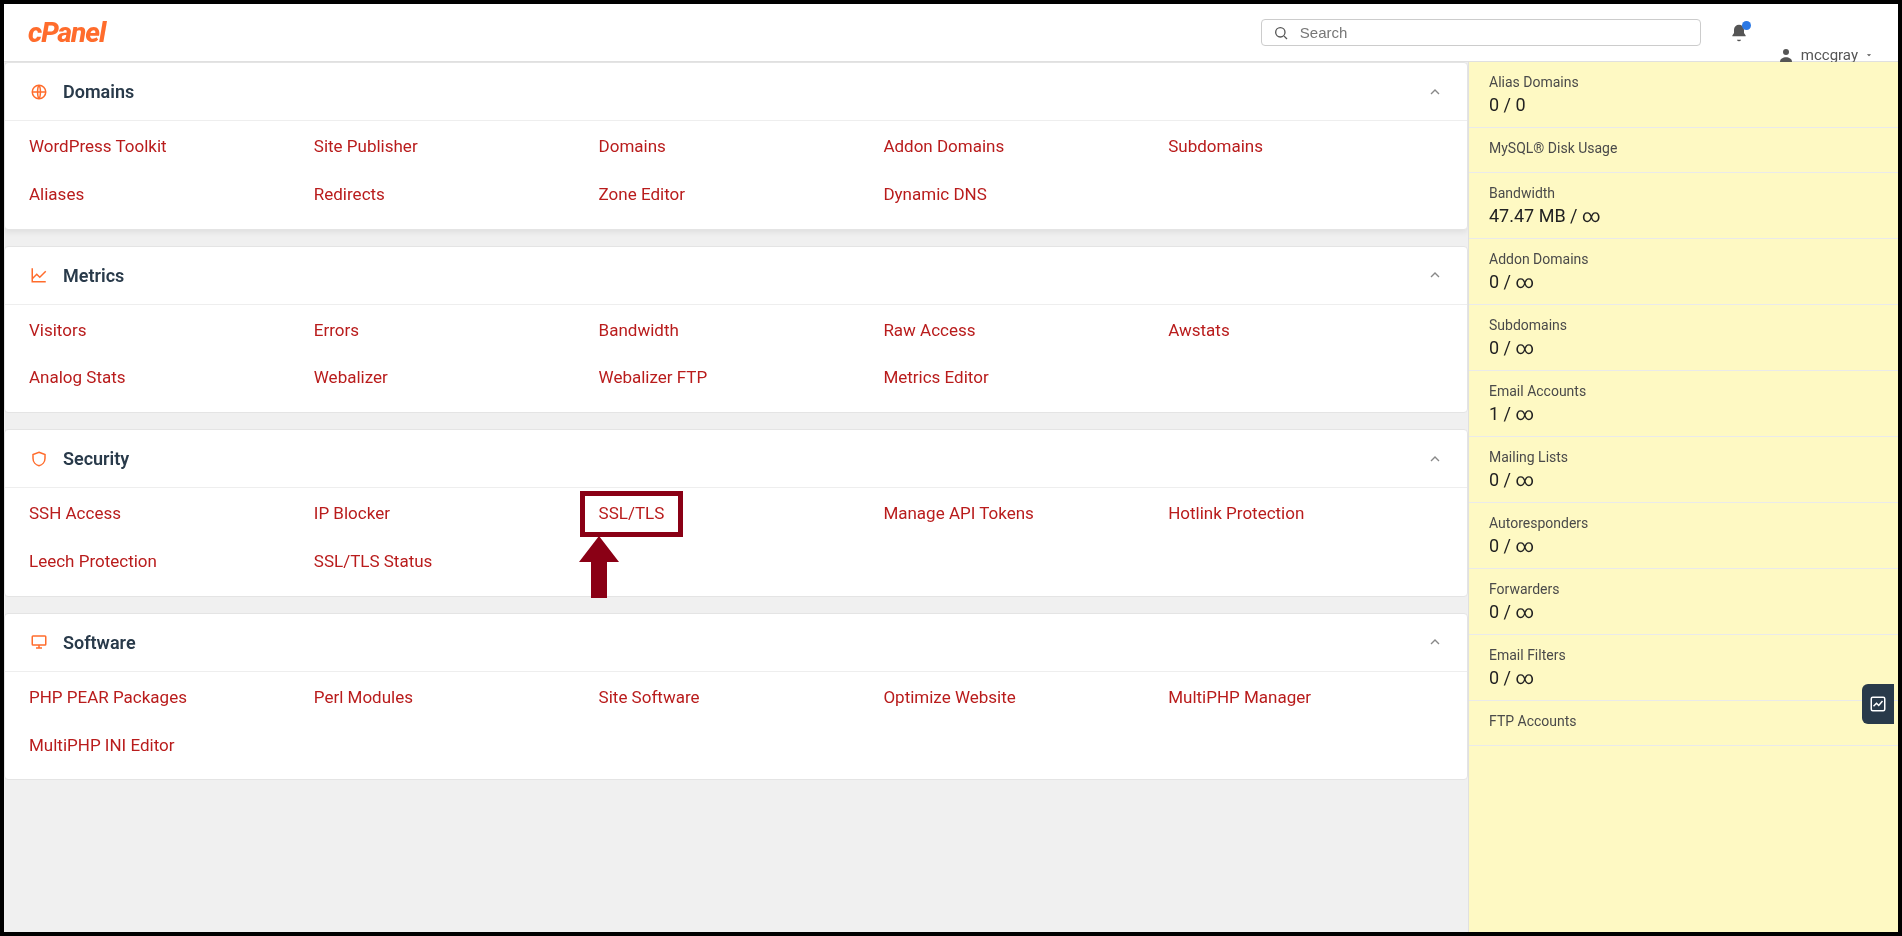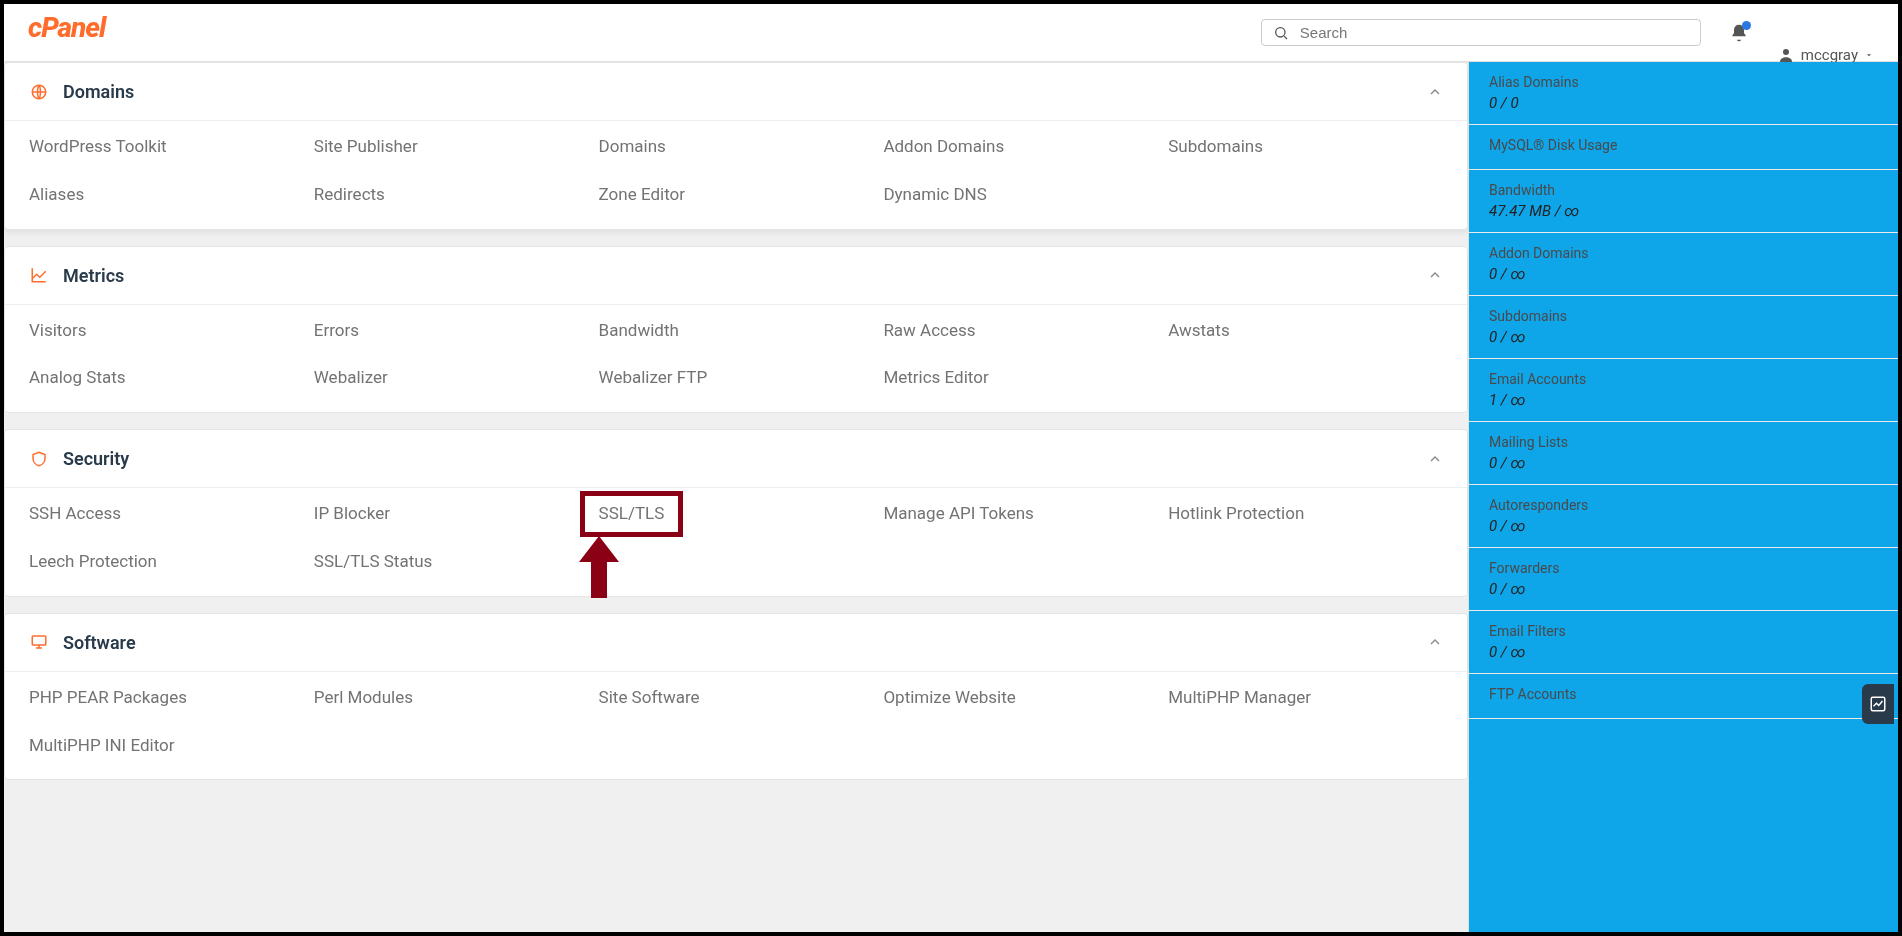--- a/index.html
+++ b/index.html
@@ -12,21 +12,22 @@
     height: 936px;
     overflow: hidden;
     position: relative;
   }
   
   .header {
     background: #fff;
     border-bottom: 1px solid #e0e0e0;
     height: 58px;
     display: flex;
-    padding: 7px 24px;
+    align-items: center;
+    padding: 16px 24px;
     justify-content: space-between;
   }
   .logo {
     font-weight: 800;
     font-style: italic;
     font-size: 28px;
     color: #ff6c2c;
     letter-spacing: -1px;
   }
   .logo .c { font-style: italic; }
@@ -76,21 +77,21 @@
   .main {
     display: flex;
     height: calc(100% - 58px);
   }
   .content {
     flex: 1;
     overflow: hidden;
   }
   .sidebar {
     width: 430px;
-    background: #0ea5e9;
+    background: #fef9c3;
     border-left: 1px solid #e0e0e0;
     overflow: hidden;
   }
   
   .panel {
     background: #fff;
     border: 1px solid #e4e4e4;
     border-radius: 4px;
     margin-bottom: 16px;
   }
@@ -119,21 +120,21 @@
   .panel-body {
     padding: 14px 24px 22px 24px;
     border-top: 1px solid #eee;
   }
   .items-grid {
     display: grid;
     grid-template-columns: repeat(5, 1fr);
     gap: 24px 10px;
   }
   .item-link {
-    color: #737373;
+    color: #b91c1c;
     font-size: 17px;
     cursor: pointer;
     line-height: 1.4;
   }
   .item-link.highlighted {
     border: 5px solid #8a0015;
     padding: 6px 14px;
     display: inline-block;
     margin: -11px -19px;
   }
@@ -147,23 +148,22 @@
   .stat-row {
     padding: 12px 20px;
     border-bottom: 1px solid #eaeaea;
   }
   .stat-label {
     font-size: 14px;
     color: #4a4a4a;
     margin-bottom: 4px;
   }
   .stat-value {
-    font-size: 15px;
+    font-size: 18px;
     color: #222;
-    font-style: italic;
   }
   
   .float-btn {
     position: absolute;
     right: 4px;
     top: 680px;
     background: #293a4a;
     color: #fff;
     width: 32px;
     height: 40px;

